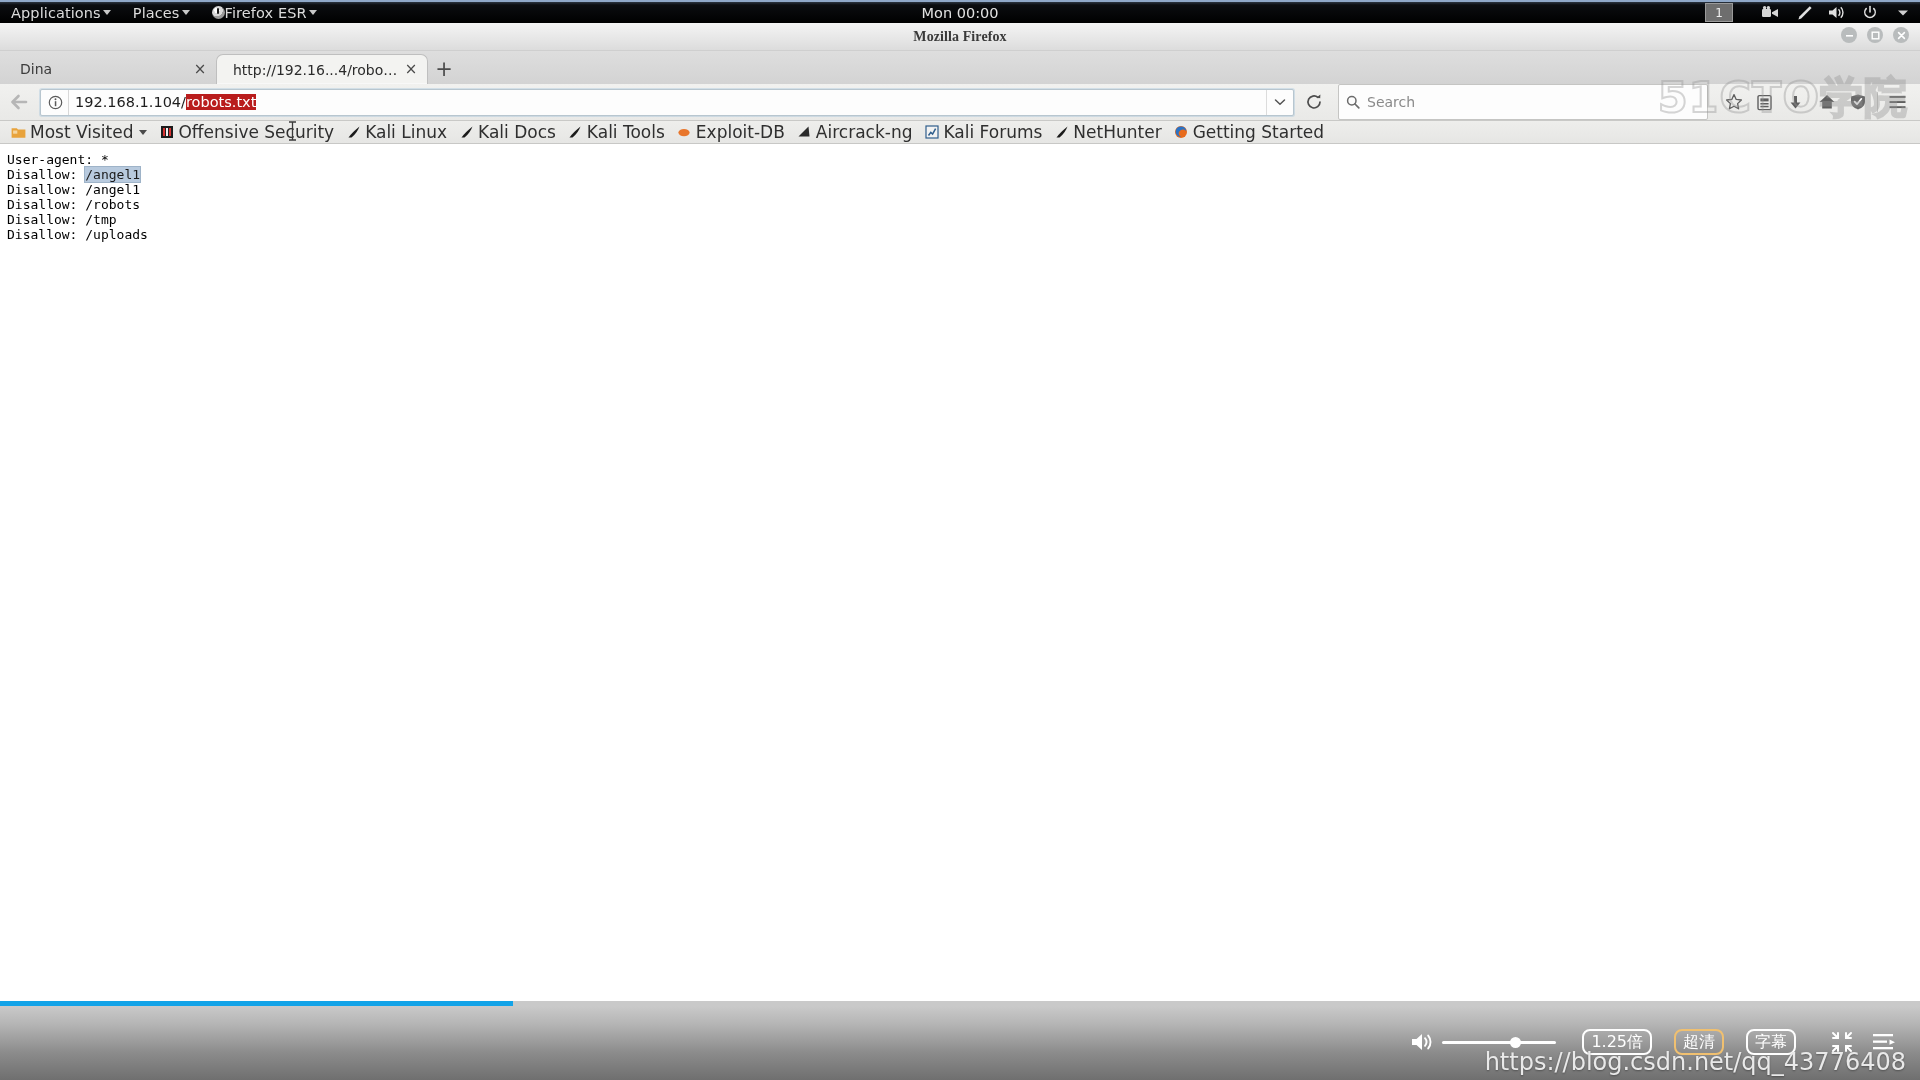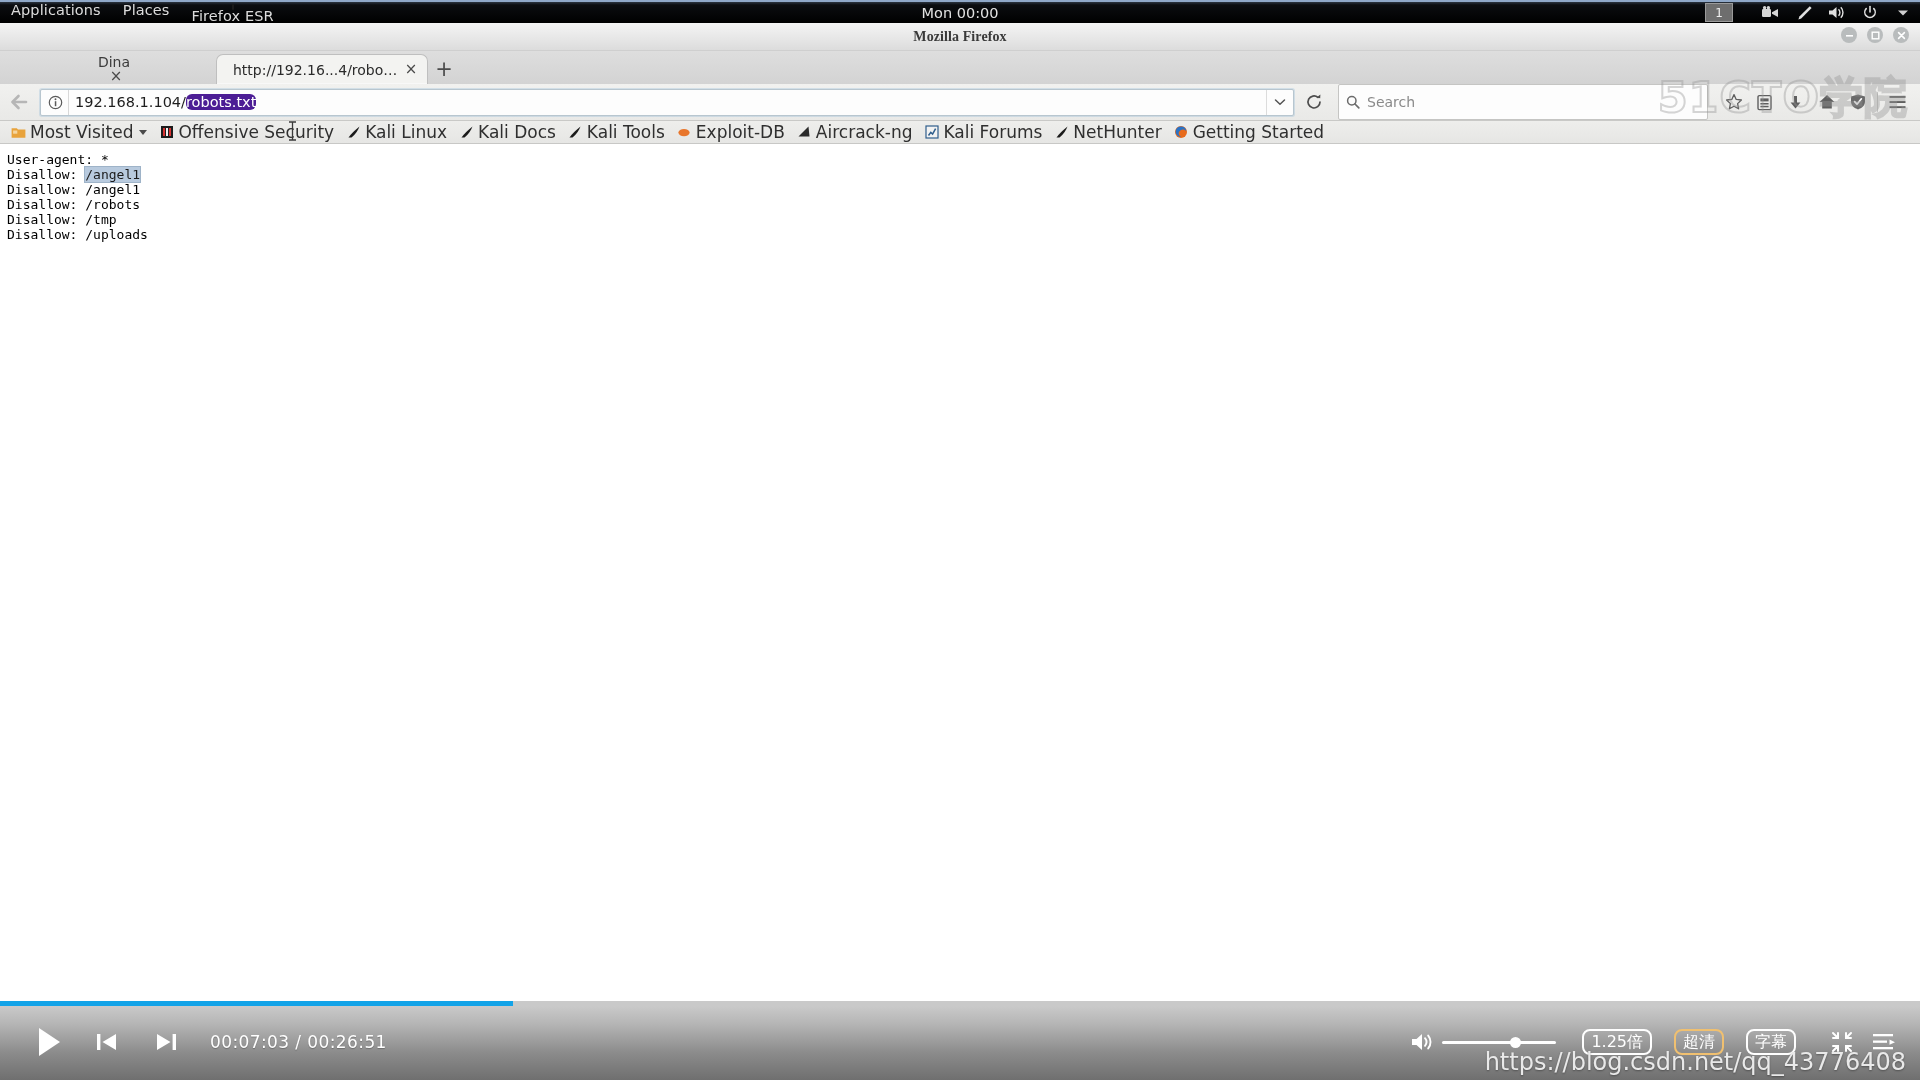--- a/index.html
+++ b/index.html
@@ -27,26 +27,25 @@
     border-top: 2px solid #8fa8c8;
     box-sizing: border-box;
     display: flex;
     align-items: center;
     color: #d8d8d8;
     font-size: 14px;
   }
   .panel-menu {
     display: flex;
     align-items: center;
-    gap: 6px;
+    gap: 0;
     padding: 0 11px;
     height: 100%;
     cursor: default;
     white-space: nowrap;
-    flex-direction: column;
   }
   .panel-menu .lbl { font-size: 14.5px; color: #dcdcdc; letter-spacing: .1px;}
   .caret-down {
     display: inline-block;
     width: 0; height: 0;
     border-left: 4.5px solid transparent;
     border-right: 4.5px solid transparent;
     border-top: 5px solid #c8c8c8;
     margin-left: 2px;
   }
@@ -148,21 +147,21 @@
     box-sizing: border-box;
     font-size: 14px;
     color: #2b2b2b;
   }
   .tab .tab-label {
     flex: 1;
     overflow: hidden;
     white-space: nowrap;
     text-overflow: ellipsis;
   }
-  .tab.inactive { color: #3b3b3b; flex-direction: column; }
+  .tab.inactive { color: #3b3b3b; }
   .tab.active {
     background: #f3f3f1;
     border-top-left-radius: 7px;
     border-top-right-radius: 7px;
     border: 1px solid #bfbfbf;
     border-bottom: none;
     box-shadow: 0 -1px 0 #f8f8f8 inset;
   }
   .tab.active::before, .tab.active::after{
     content:"";
@@ -220,23 +219,22 @@
     margin-right: 6px;
   }
   .url-text {
     font-size: 14.5px;
     color: #1d1d1d;
     white-space: nowrap;
     display: flex;
     align-items: center;
   }
   .url-sel {
-    background: #4c1d95;
+    background: #b91c1c;
     color: #ffffff;
-    border-radius: 6px;
   }
   .mouse-caret {
     position: absolute;
     left: 287px;
     top: 98px;
     width: 11px; height: 20px;
     pointer-events: none;
   }
   .url-right {
     margin-left: auto;
@@ -731,40 +729,20 @@
     <svg class="mouse-caret" viewBox="0 0 11 20">
       <path d="M2 1 H9 M5.5 1 V19 M2 19 H9" stroke="#3a3a3a" stroke-width="1.3" fill="none"></path>
     </svg>
   </div>
 
   <div class="player">
     <div class="progress-track">
       <div class="progress-fill" id="progress-fill" style="width: 26.7%; background: rgb(18, 163, 232);"></div>
     </div>
 
-    <div class="player-left">
-      <div class="pl-btn">
-        <svg width="28" height="32" viewBox="0 0 28 32">
-          <path d="M4 2 L25 16 L4 30 Z" fill="#ffffff"></path>
-        </svg>
-      </div>
-      <div class="pl-btn">
-        <svg width="25" height="22" viewBox="0 0 25 22">
-          <rect x="2" y="3" width="3.4" height="16" fill="#ffffff"></rect>
-          <path d="M21 3 L21 19 L7.5 11 Z" fill="#ffffff"></path>
-        </svg>
-      </div>
-      <div class="pl-btn">
-        <svg width="25" height="22" viewBox="0 0 25 22">
-          <path d="M4 3 L4 19 L17.5 11 Z" fill="#ffffff"></path>
-          <rect x="19.6" y="3" width="3.4" height="16" fill="#ffffff"></rect>
-        </svg>
-      </div>
-      <div class="pl-time">00:07:03 / 00:26:51</div>
-    </div>
 
     <div class="player-right">
       <div class="vol-ico">
         <svg width="26" height="22" viewBox="0 0 26 22">
           <path d="M2 8 H6.5 L12 3 V19 L6.5 14 H2 Z" fill="#ffffff"></path>
           <path d="M15 7.2 a6 6 0 0 1 0 7.6" stroke="#ffffff" stroke-width="1.9" fill="none" stroke-linecap="round"></path>
           <path d="M18.2 4.6 a10 10 0 0 1 0 12.8" stroke="#ffffff" stroke-width="1.9" fill="none" stroke-linecap="round"></path>
         </svg>
       </div>
       <div class="vol-slider">

